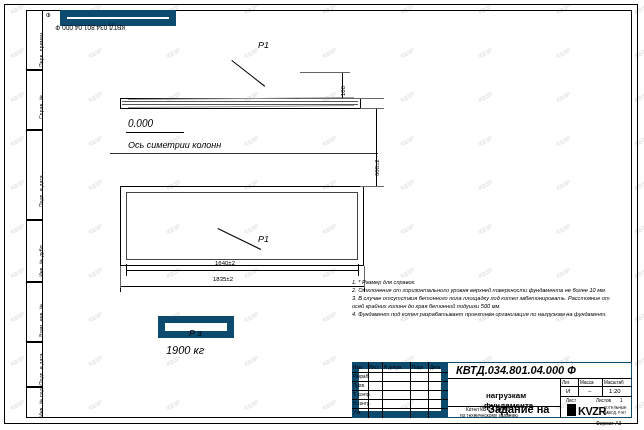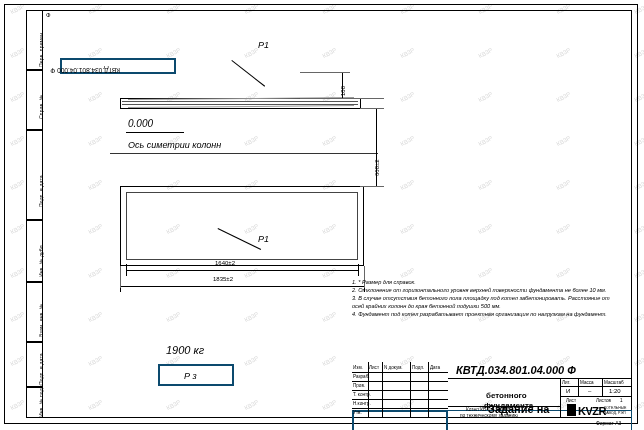--- a/index.html
+++ b/index.html
@@ -21,21 +21,21 @@
   .vhair{position:absolute;background:#000;width:1px;}
 
   .label{position:absolute;font-style:italic;}
   .dim{position:absolute;font-size:6px;}
   .dimv{position:absolute;font-size:6px;transform-origin:0 0;transform:rotate(-90deg);}
 
   
   .notes{position:absolute;font-size:5.6px;line-height:1.45;font-style:italic;width:268px;}
 
   
-  .tb{position:absolute;border:2px solid #0c4a6e;box-sizing:border-box;margin-top:48px;}
+  .tb{position:absolute;border:7px solid #0c4a6e;box-sizing:border-box;}
   .tbtxt{position:absolute;font-size:4.6px;}
 
   
   .wm{position:absolute;color:#d9d9d9;font-size:6px;transform:rotate(-28deg);white-space:nowrap;pointer-events:none;}
   .logo{position:absolute;font-weight:bold;font-size:11px;letter-spacing:-0.5px;}
   .logo-sub{position:absolute;font-size:3.6px;line-height:1.25;}
 </style>
 </head>
 <body>
 
@@ -254,21 +254,21 @@
   <span class="tbtxt" style="left:353px;top:374px;">Разраб.</span>
   <span class="tbtxt" style="left:353px;top:383px;">Пров.</span>
   <span class="tbtxt" style="left:353px;top:392px;">Т. контр.</span>
   <span class="tbtxt" style="left:353px;top:401px;">Н.контр.</span>
   <span class="tbtxt" style="left:353px;top:410px;">Утв.</span>
 
   <div class="hair" style="left:448px;top:378px;width:184px;"></div>
   <span style="position:absolute;left:456px;top:364px;font-size:11px;font-weight:bold;font-style:italic;">КВТД.034.801.04.000  Ф</span>
 
   <span style="position:absolute;left:488px;top:403px;font-size:11px;font-weight:bold;">Задание на</span>
-  <span style="position:absolute;left:486px;top:391px;font-size:8px;font-weight:bold;">бетонного</span>
+  <span style="position:absolute;left:486px;top:391px;font-size:8px;font-weight:bold;">нагрузкам</span>
   <span style="position:absolute;left:484px;top:401px;font-size:8px;font-weight:bold;">фундамента</span>
 
   <div class="vhair" style="left:560px;top:378px;height:40px;"></div>
   <div class="hair" style="left:560px;top:386px;width:72px;"></div>
   <div class="hair" style="left:560px;top:396px;width:72px;"></div>
   <div class="vhair" style="left:578px;top:378px;height:18px;"></div>
   <div class="vhair" style="left:602px;top:378px;height:18px;"></div>
 
   <span class="tbtxt" style="left:562px;top:380px;">Лит.</span>
   <span class="tbtxt" style="left:580px;top:380px;">Масса</span>

